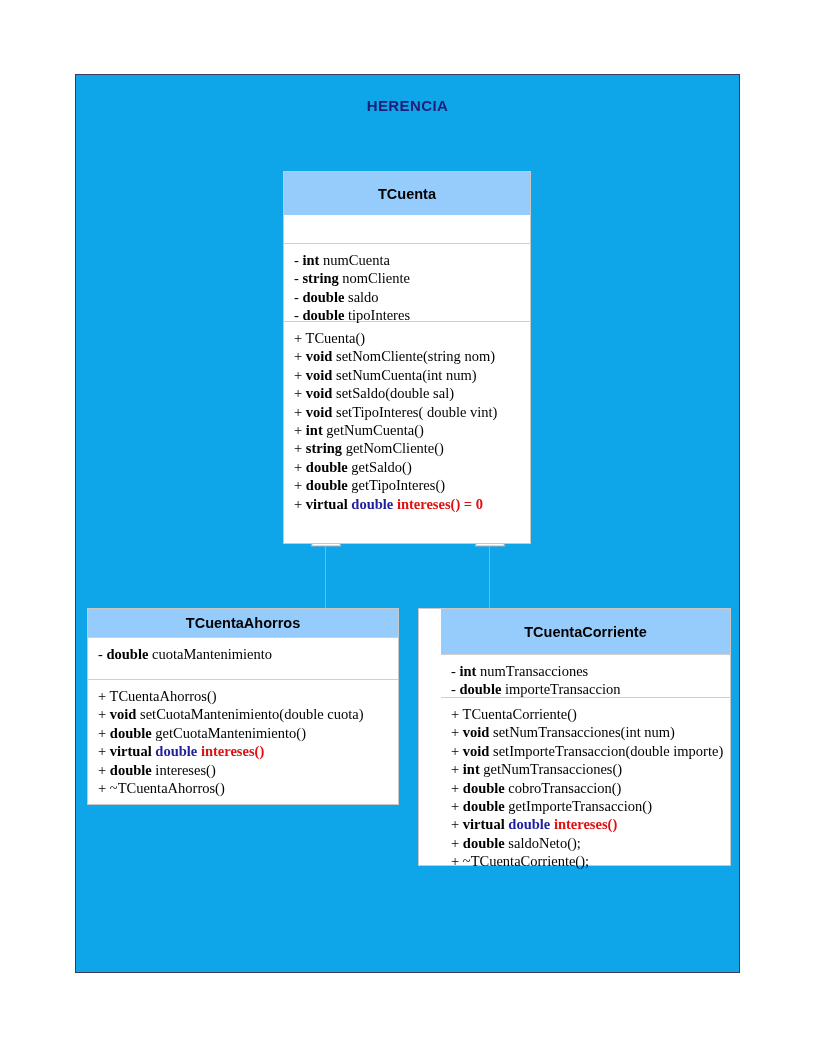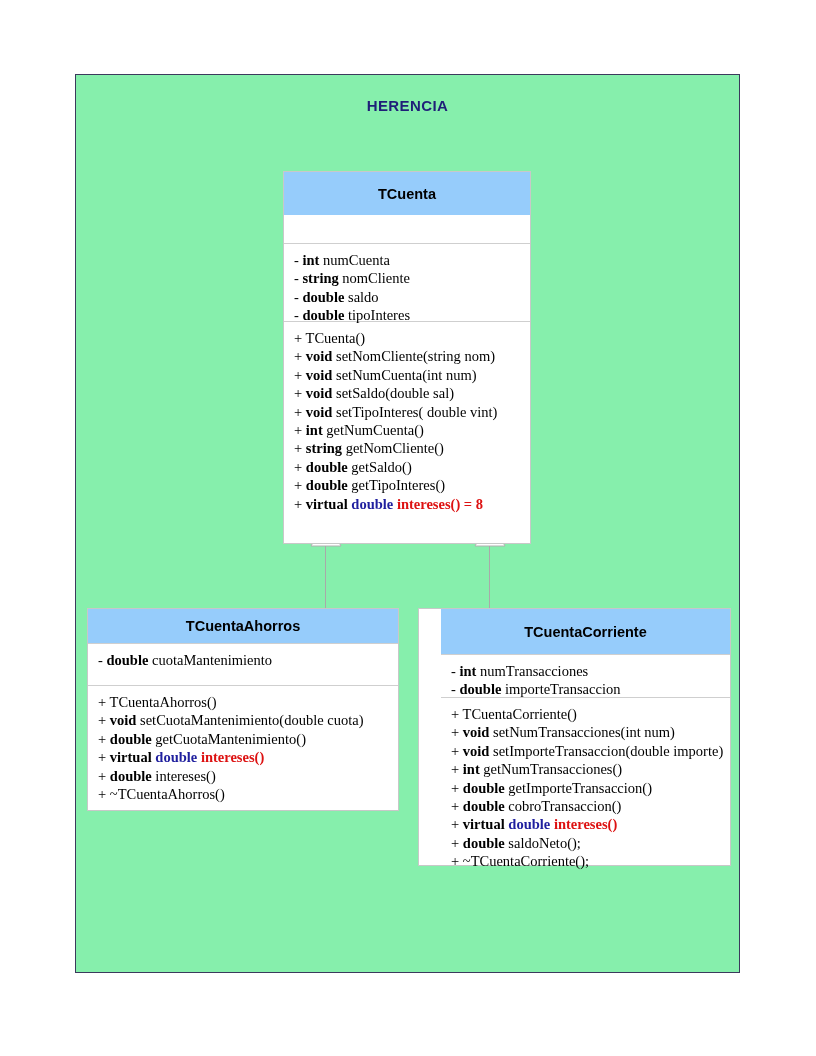--- a/index.html
+++ b/index.html
@@ -17,21 +17,21 @@
 
   
   #page-frame {
     position: absolute;
     left: 75px;
     top: 74px;
     width: 665px;
     height: 899px;
     border: 1.5px solid #3b3a5c;
     box-sizing: border-box;
-    background: #86efac;
+    background: #0ea5e9;
   }
 
   
   #diagram-title {
     position: absolute;
     left: 0;
     top: 22px;
     width: 100%;
     text-align: center;
     font-family: "Liberation Sans", sans-serif;
@@ -121,26 +121,26 @@
     <div class="uml-section operations" style="height:222px;" id="base-ops">
         <div class="member"><span>+ </span><span>TCuenta()</span></div>
         <div class="member"><span>+ </span><span class="b">void</span><span> setNomCliente(string nom)</span></div>
         <div class="member"><span>+ </span><span class="b">void</span><span> setNumCuenta(int num)</span></div>
         <div class="member"><span>+ </span><span class="b">void</span><span> setSaldo(double sal)</span></div>
         <div class="member"><span>+ </span><span class="b">void</span><span> setTipoInteres( double vint)</span></div>
         <div class="member"><span>+ </span><span class="b">int</span><span> getNumCuenta()</span></div>
         <div class="member"><span>+ </span><span class="b">string</span><span> getNomCliente()</span></div>
         <div class="member"><span>+ </span><span class="b">double</span><span> getSaldo()</span></div>
         <div class="member"><span>+ </span><span class="b">double</span><span> getTipoInteres()</span></div>
-        <div class="member"><span>+ </span><span class="b">virtual</span><span> </span><span class="bl">double</span><span> </span><span class="rd">intereses() = 8</span></div>
+        <div class="member"><span>+ </span><span class="b">virtual</span><span> </span><span class="bl">double</span><span> </span><span class="rd">intereses() = 0</span></div>
       </div>
   </div>
 
   <div class="uml-class" style="left:11px; top:533px; width:312px;">
-    <div class="uml-header" style="height:34px;">
+    <div class="uml-header" style="height:28px;">
       <span>TCuentaAhorros</span>
     </div>
     <div class="uml-section attributes" style="height:42px;" id="left-attrs">
         <div class="member"><span>- </span><span class="b">double</span><span> cuotaMantenimiento</span></div>
       </div>
     <div class="uml-section operations" style="height:125px;" id="left-ops">
         <div class="member"><span>+ </span><span>TCuentaAhorros()</span></div>
         <div class="member"><span>+ </span><span class="b">void</span><span> setCuotaMantenimiento(double cuota)</span></div>
         <div class="member"><span>+ </span><span class="b">double</span><span> getCuotaMantenimiento()</span></div>
         <div class="member"><span>+ </span><span class="b">virtual</span><span> </span><span class="bl">double</span><span> </span><span class="rd">intereses()</span></div>
@@ -155,21 +155,21 @@
     </div>
     <div class="uml-section attributes" style="height:43px;" id="right-attrs">
         <div class="member"><span>- </span><span class="b">int</span><span> numTransacciones</span></div>
         <div class="member"><span>- </span><span class="b">double</span><span> importeTransaccion</span></div>
       </div>
     <div class="uml-section operations" style="height:168px;" id="right-ops">
         <div class="member"><span>+ </span><span>TCuentaCorriente()</span></div>
         <div class="member"><span>+ </span><span class="b">void</span><span> setNumTransacciones(int num)</span></div>
         <div class="member"><span>+ </span><span class="b">void</span><span> setImporteTransaccion(double importe)</span></div>
         <div class="member"><span>+ </span><span class="b">int</span><span> getNumTransacciones()</span></div>
+        <div class="member"><span>+ </span><span class="b">double</span><span> cobroTransaccion()</span></div>
         <div class="member"><span>+ </span><span class="b">double</span><span> getImporteTransaccion()</span></div>
-        <div class="member"><span>+ </span><span class="b">double</span><span> cobroTransaccion()</span></div>
         <div class="member"><span>+ </span><span class="b">virtual</span><span> </span><span class="bl">double</span><span> </span><span class="rd">intereses()</span></div>
         <div class="member"><span>+ </span><span class="b">double</span><span> saldoNeto();</span></div>
         <div class="member"><span>+ </span><span>~TCuentaCorriente();</span></div>
       </div>
   </div>
 
 </div>
 
 </body></html>

